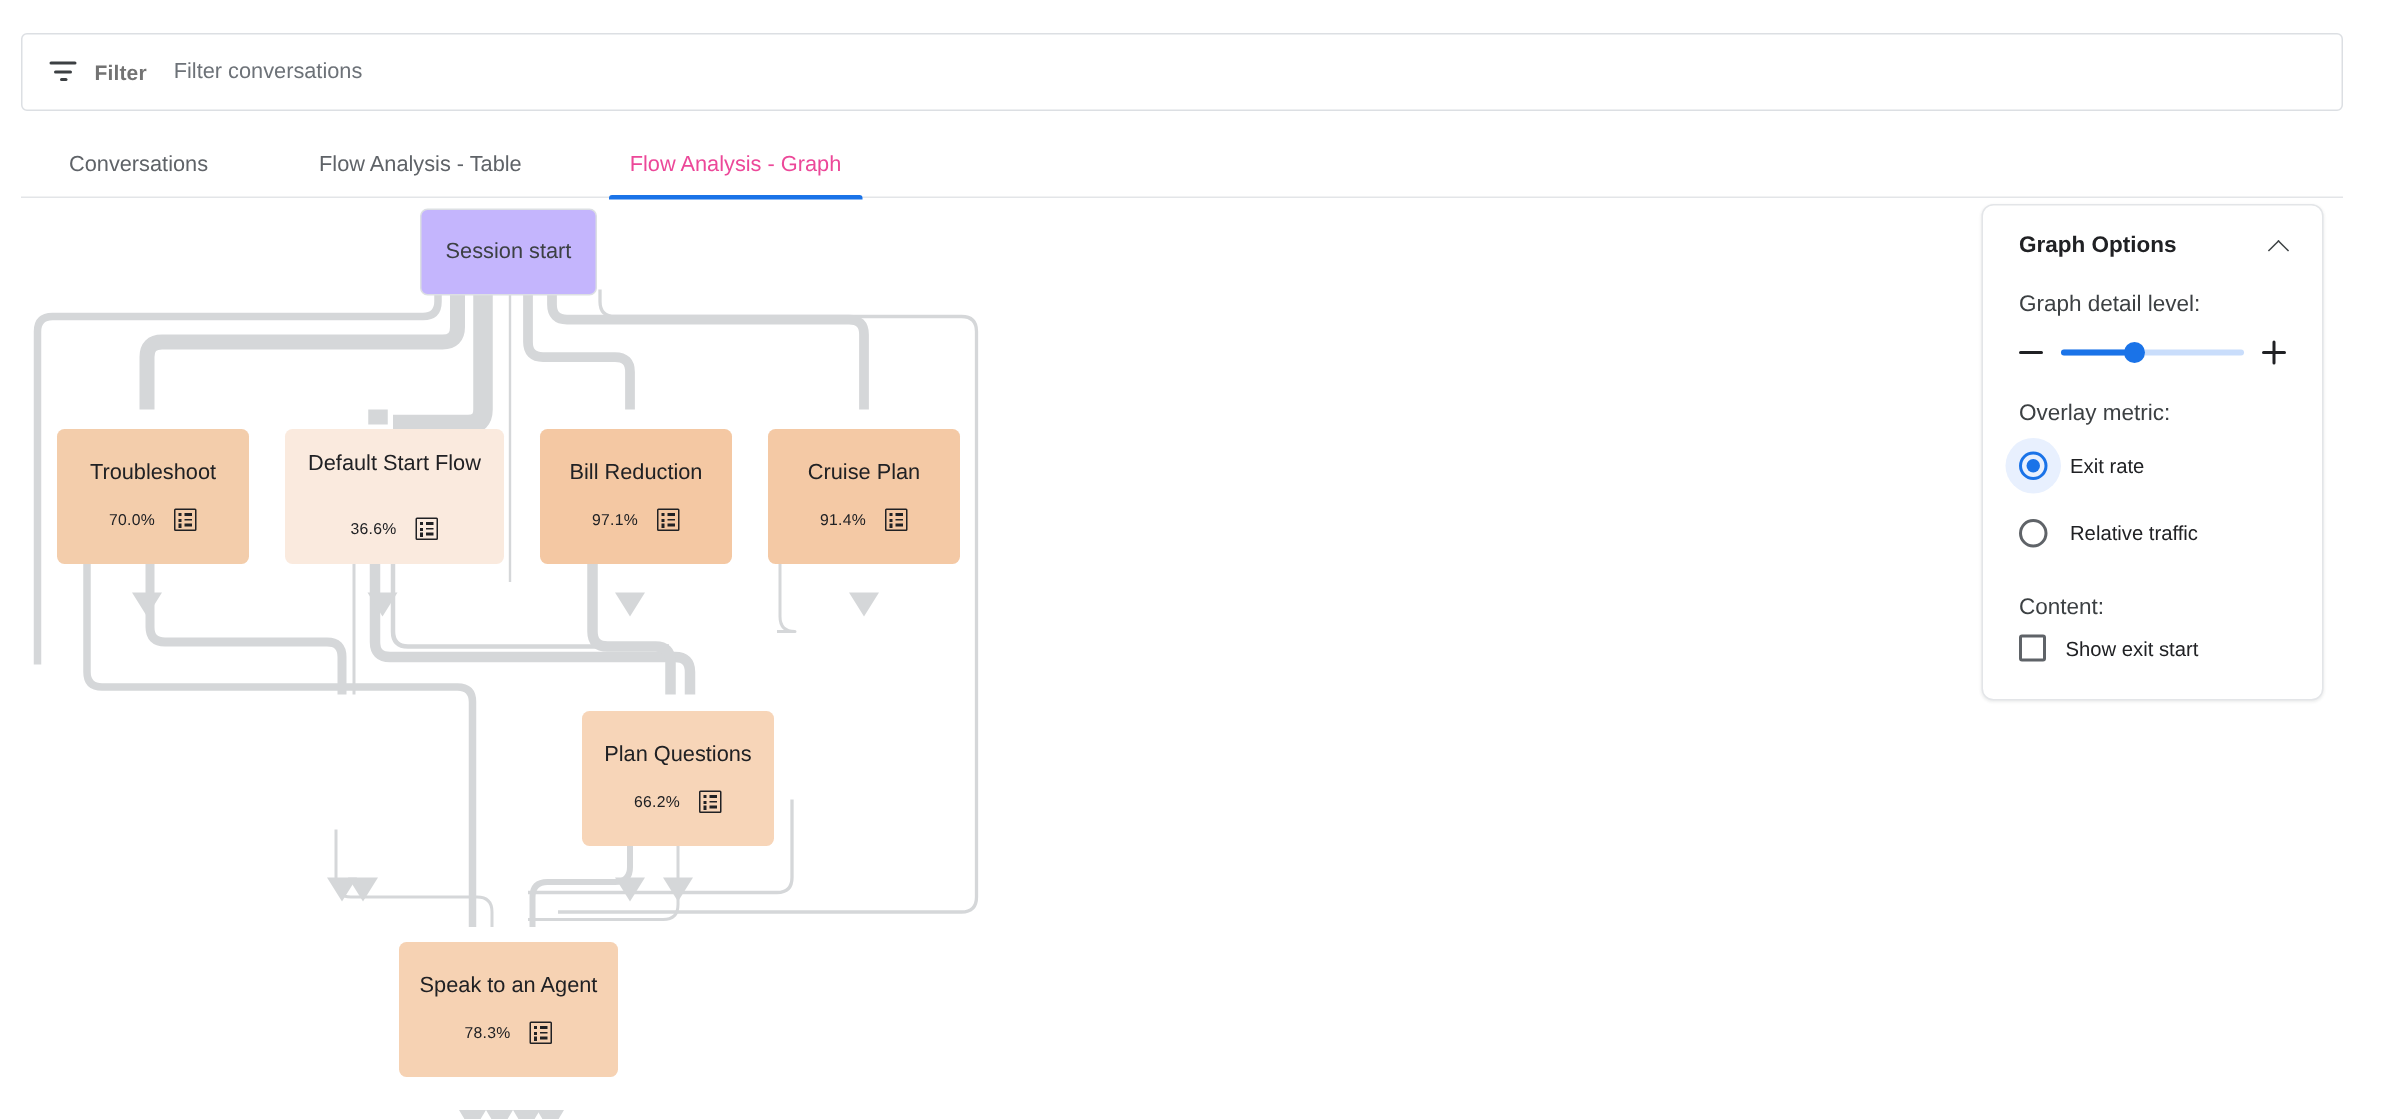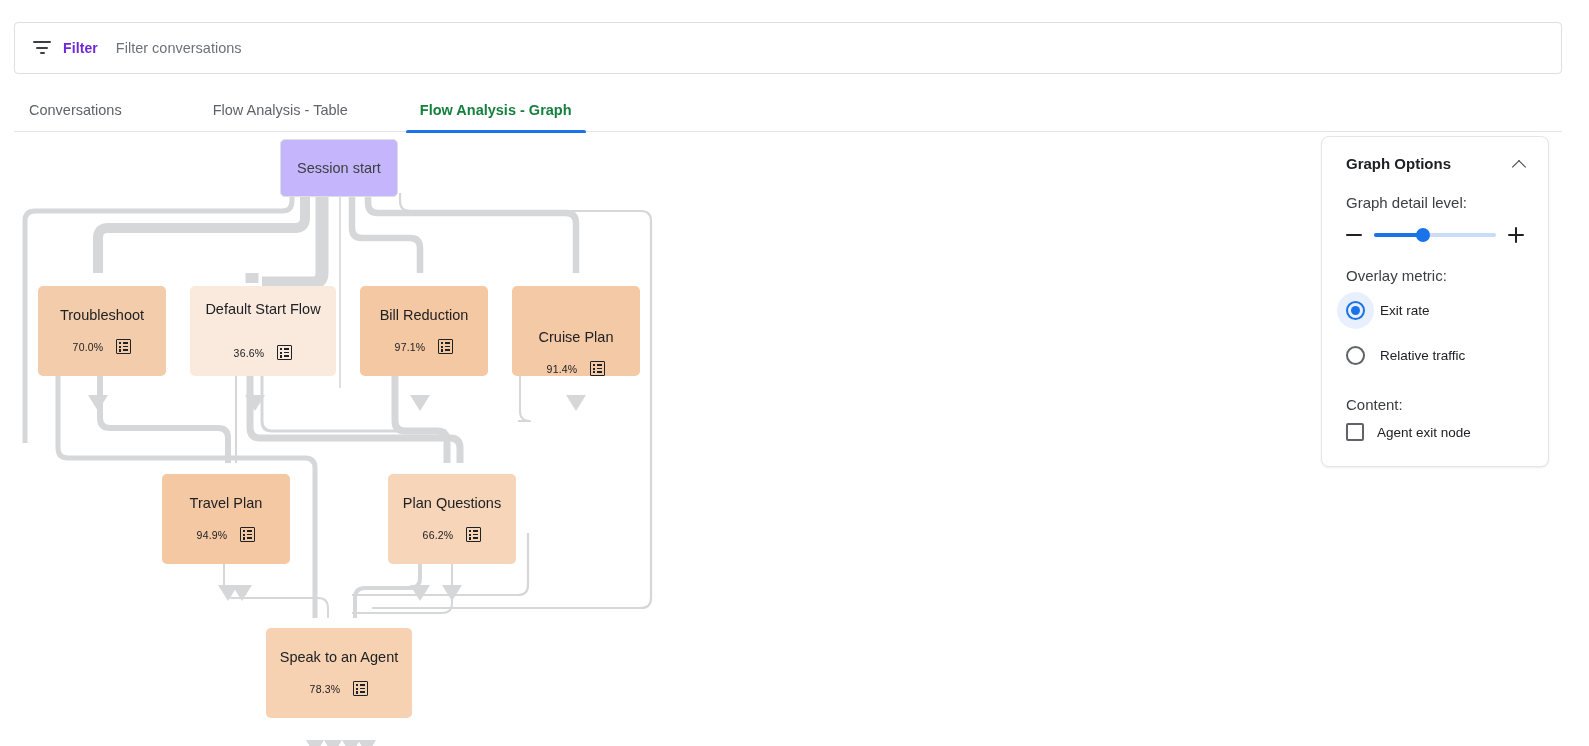--- a/index.html
+++ b/index.html
@@ -21,47 +21,47 @@
     display: flex; align-items: center;
     padding-left: 18px;
   }
   .filter-icon { width: 18px; height: 14px; position: relative; margin-right: 12px; }
   .filter-icon i {
     display:block; position:absolute; left:0; height:2.4px; background:#3c4043; border-radius:1px;
   }
   .filter-icon i:nth-child(1){ top:0; width:18px; }
   .filter-icon i:nth-child(2){ top:5.5px; left:3px; width:12px; }
   .filter-icon i:nth-child(3){ top:11px; left:6.5px; width:5px; }
-  .filter-label { font-size:14px; font-weight:700; color:#6d28d9; letter-spacing:.1px; }
+  .filter-label { font-size:14px; font-weight:700; color:#737373; letter-spacing:.1px; }
   .filter-input {
     border:0; outline:0; background:transparent;
     font-family:"Liberation Sans", sans-serif; font-size:14.5px;
     color:#5f6368; margin-left:16px; width:640px;
   }
   .filter-input::placeholder { color:#6d7278; }
 
   
   .tabs {
     position: absolute; left: 14px; top: 88px;
     width: 1548px; height: 44px;
     border-bottom: 1px solid #e3e5e8;
     display: flex; align-items: flex-start;
   }
   .tab {
     position: relative; height: 44px;
     display:flex; align-items:center; justify-content:center;
     font-size: 14.5px; color:#5f6368; cursor: pointer;
     padding: 0 14px;
   }
-  .tab.active { color:#15803d; font-weight:700; }
+  .tab.active { color:#ec4899; font-weight:400; }
   .tab.active::after {
     content:""; position:absolute; left:0; right:0; bottom:-1px;
     height:3px; background:#1a73e8; border-radius:2px 2px 0 0;
   }
-  .tab-0 { left: 1px; }
+  .tab-0 { left: 18px; }
   .tab-1 { left: 64px; }
   .tab-2 { left: 108px; }
 
   
   .canvas { position:absolute; left:0; top:133px; width:1310px; height:613px; overflow:hidden; }
   .canvas svg { position:absolute; left:0; top:0; }
 
   
   .node {
     position:absolute;
@@ -262,51 +262,36 @@
           <span class="d r1"></span>
             <span class="l r1"></span>
           <span class="d r2"></span>
             <span class="l r2"></span>
           <span class="d r3"></span>
             <span class="l r3"></span>
         </span>
       </span>
     </div>
 
-    <div class="node" style="left:512px; top:153px; width:128px; height:90px; background:#f4c9a5;justify-content:flex-end;">
+    <div class="node" style="left:512px; top:153px; width:128px; height:90px; background:#f4c9a5;">
       <span class="n-title">Cruise Plan</span>
       <span class="n-row">
         <span class="n-metric">91.4%</span>
         <span class="list-icon">
           <span class="box"></span>
           <span class="d r1"></span>
             <span class="l r1"></span>
           <span class="d r2"></span>
             <span class="l r2"></span>
           <span class="d r3"></span>
             <span class="l r3"></span>
         </span>
       </span>
     </div>
 
-    <div class="node" style="left:162px; top:341px; width:128px; height:90px; background:#f4c8a3;">
-      <span class="n-title">Travel Plan</span>
-      <span class="n-row">
-        <span class="n-metric">94.9%</span>
-        <span class="list-icon">
-          <span class="box"></span>
-          <span class="d r1"></span>
-            <span class="l r1"></span>
-          <span class="d r2"></span>
-            <span class="l r2"></span>
-          <span class="d r3"></span>
-            <span class="l r3"></span>
-        </span>
-      </span>
-    </div>
 
     <div class="node" style="left:388px; top:341px; width:128px; height:90px; background:#f7d5b8;">
       <span class="n-title">Plan Questions</span>
       <span class="n-row">
         <span class="n-metric">66.2%</span>
         <span class="list-icon">
           <span class="box"></span>
           <span class="d r1"></span>
             <span class="l r1"></span>
           <span class="d r2"></span>
@@ -369,16 +354,16 @@
       <span class="radio-halo">
           <span class="radio"></span>
         </span>
       <span class="radio-label">Relative traffic</span>
     </div>
 
     <div class="sec-label">Content:</div>
 
     <div class="check-row">
       <span class="checkbox"></span>
-      <span class="radio-label" style="margin-left:13px;">Agent exit node</span>
+      <span class="radio-label" style="margin-left:13px;">Show exit start</span>
     </div>
   </div>
 </div>
 
 </body></html>

